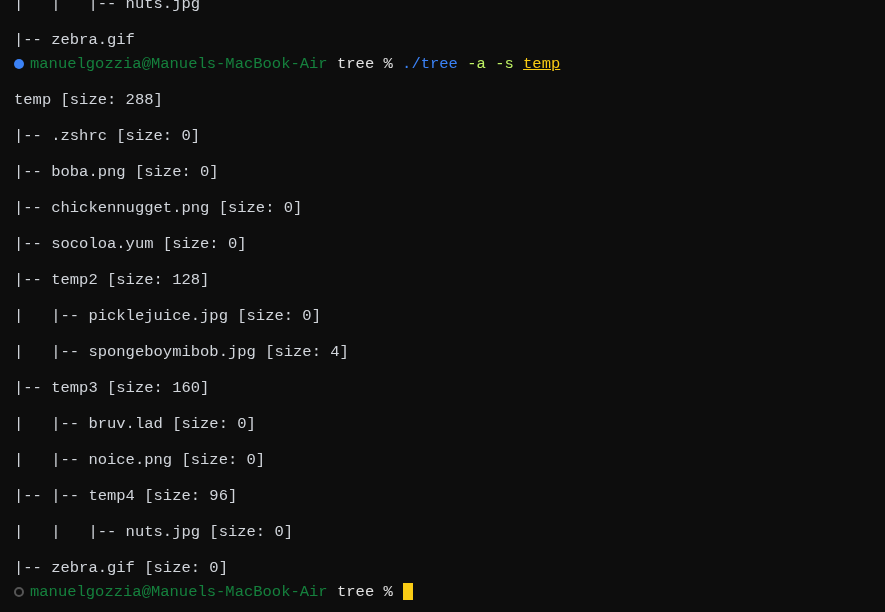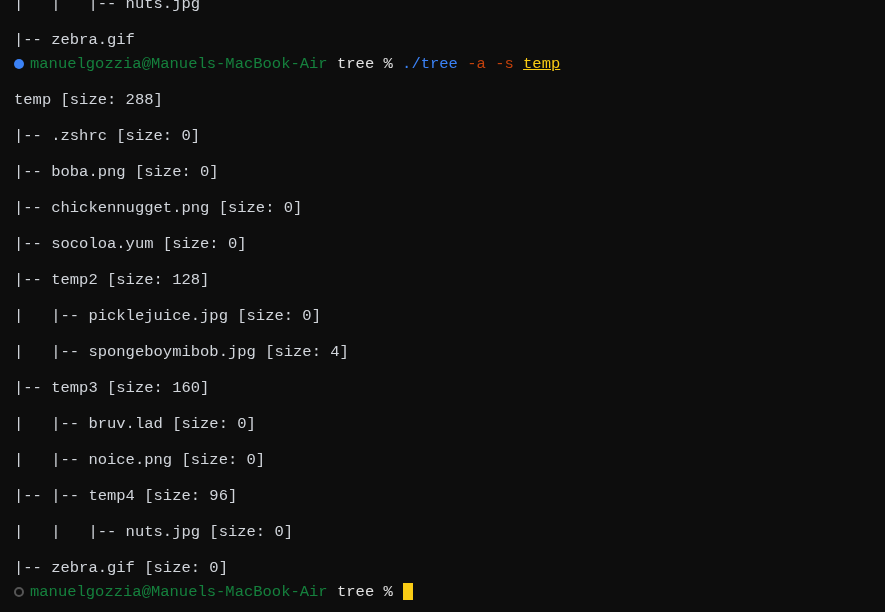--- a/index.html
+++ b/index.html
@@ -75,21 +75,21 @@
 
     .prompt-symbol {
       color: #e0e0e0;
     }
 
     .cmd-tree {
       color: #3b82f6;
     }
 
     .cmd-flags {
-      color: #c2410c;
+      color: #bef264;
     }
 
     .cmd-arg {
       color: #facc15;
       text-decoration: underline;
       text-align: right;
     }
 
     .cursor {
       display: inline-block;

